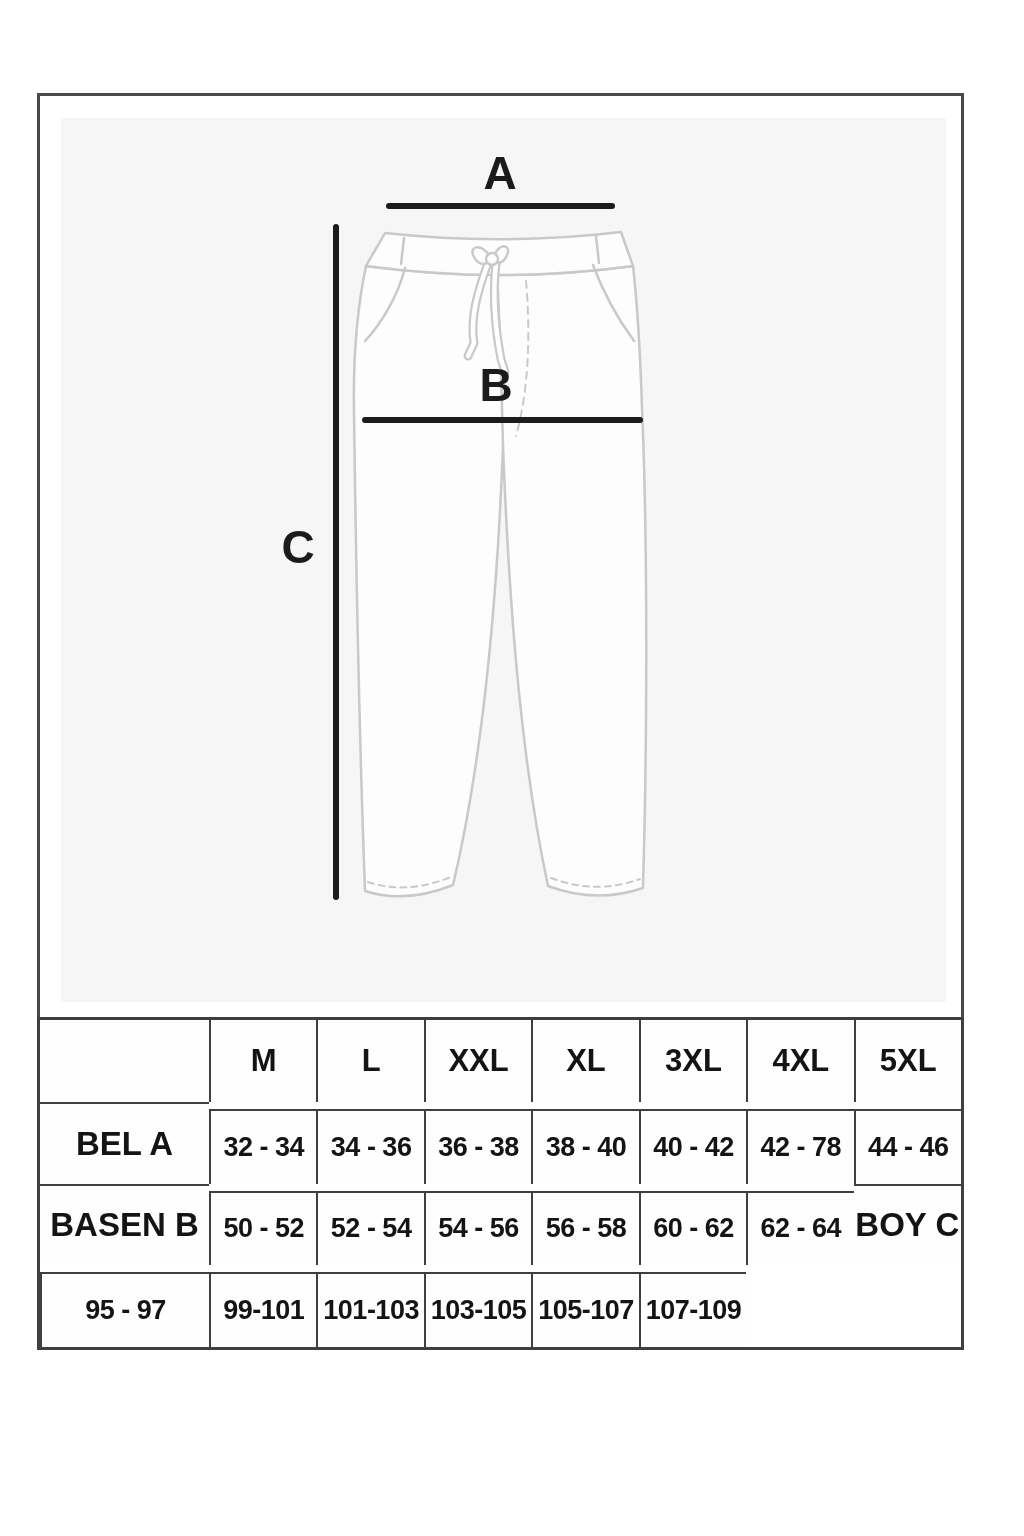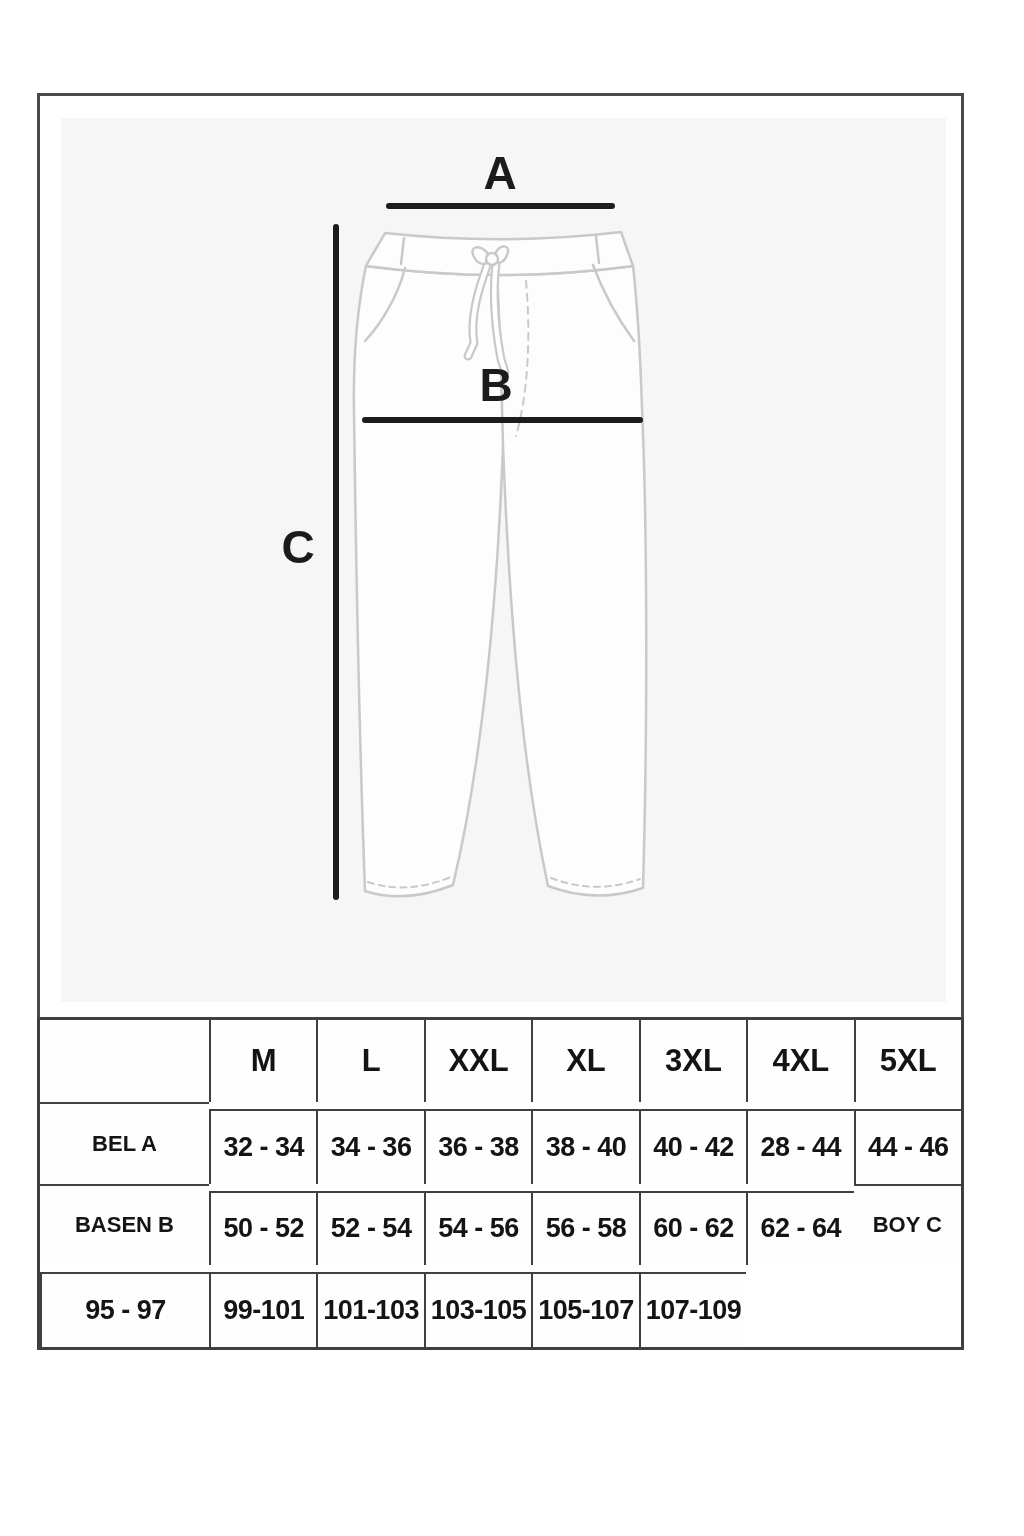--- a/index.html
+++ b/index.html
@@ -39,21 +39,21 @@
     grid-template-rows:repeat(4, 1fr);
   }
   .cell {
     display:flex; align-items:center; justify-content:center;
     border-left:2px solid #3f3f3f; border-top:2px solid #3f3f3f;
     font-weight:700; color:#141414; white-space:nowrap; background:#fefefe;
   }
   .cell.c0 { border-left:none; }
   .cell.r0 { border-top:none; }
   .cell.head  { font-size:31px; }
-  .cell.rowlab{ font-size:22px; }
+  .cell.rowlab{ font-size:33px; }
   .cell.val   { font-size:27px; letter-spacing:-0.5px;margin-top:7px; }
 </style>
 </head>
 <body>
 
 <div class="page">
 
   <div class="diagram-panel">
     <div class="photo-bg"></div>
 
@@ -114,21 +114,21 @@
     <div class="cell head r0">3XL</div>
     <div class="cell head r0">4XL</div>
     <div class="cell head r0">5XL</div>
 
     <div class="cell rowlab c0">BEL A</div>
     <div class="cell val">32 - 34</div>
     <div class="cell val">34 - 36</div>
     <div class="cell val">36 - 38</div>
     <div class="cell val">38 - 40</div>
     <div class="cell val">40 - 42</div>
-    <div class="cell val">28 - 44</div>
+    <div class="cell val">42 - 78</div>
     <div class="cell val">44 - 46</div>
 
     <div class="cell rowlab c0">BASEN B</div>
     <div class="cell val">50 - 52</div>
     <div class="cell val">52 - 54</div>
     <div class="cell val">54 - 56</div>
     <div class="cell val">56 - 58</div>
     <div class="cell val">60 - 62</div>
     <div class="cell val">62 - 64</div>
 

